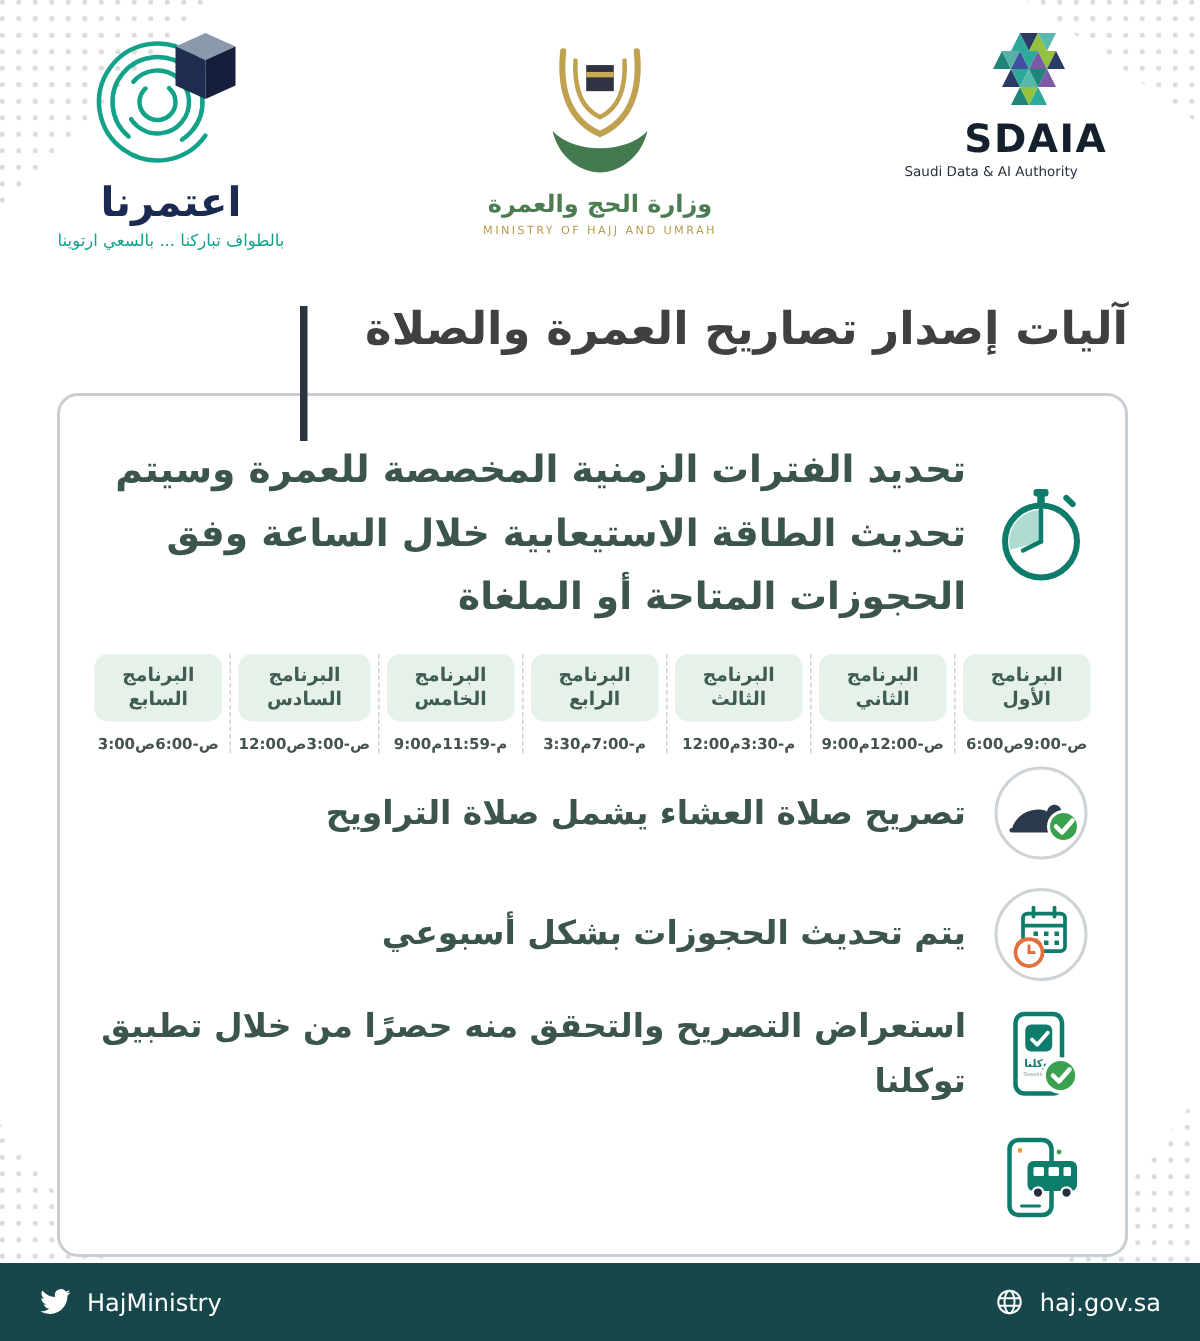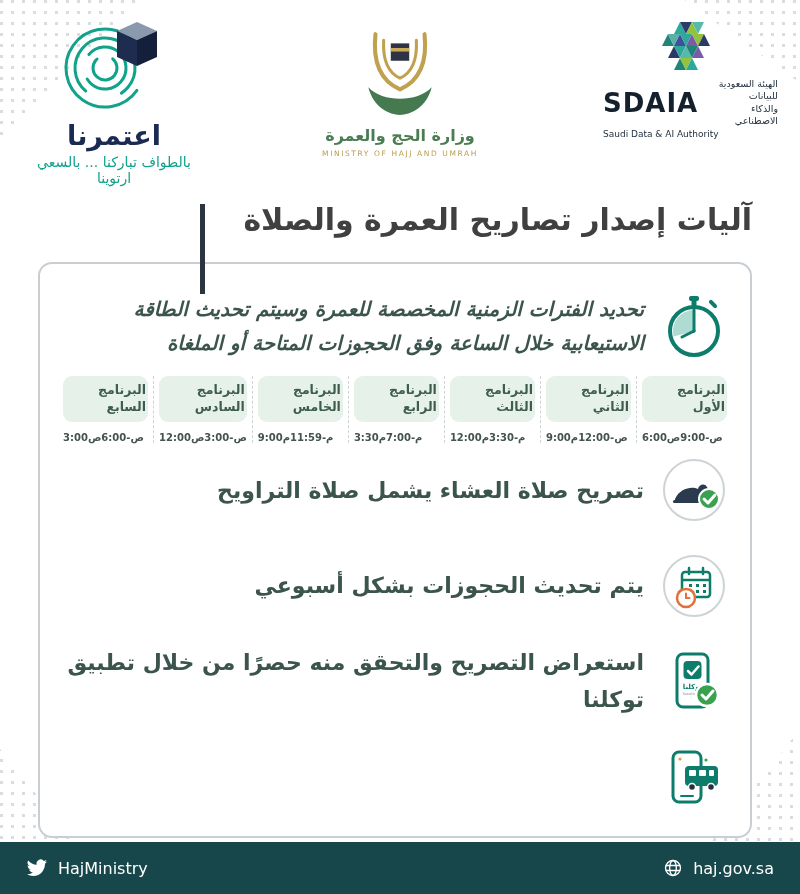--- a/index.html
+++ b/index.html
@@ -18,21 +18,21 @@
     z-index: 0;
   }
   .dots-tl { left:-4px; top:-4px; width:150px; height:150px; clip-path: polygon(0 0, 100% 0, 0 100%); }
   .dots-tr { right:-4px; top:-4px; width:125px; height:90px; clip-path: polygon(0 0, 100% 0, 100% 100%); }
   .dots-bl { left:-4px; bottom:50px; width:80px; height:100px; clip-path: polygon(0 0, 0 100%, 100% 100%); }
   .dots-br { right:-4px; bottom:50px; width:95px; height:120px; clip-path: polygon(100% 0, 100% 100%, 0 100%); }
 
   
   .logo-eatmarna { position:absolute; left:24px; top:18px; width:180px; text-align:center; z-index:2; }
   .eatmarna-word { font-size:27px; font-weight:bold; color:#1b2a52; direction:rtl; margin-top:2px; }
-  .eatmarna-tag  { font-size:14px; color:#12a28b; direction:rtl; margin-top:3px; }
+  .eatmarna-tag  { font-size:11px; color:#12a28b; direction:rtl; margin-top:3px; }
 
   .logo-ministry { position:absolute; left:50%; transform:translateX(-50%); top:26px; width:230px; text-align:center; z-index:2; }
   .ministry-ar { font-size:16px; font-weight:bold; color:#4c7d52; direction:rtl; margin-top:4px; }
   .ministry-en { font-size:7.5px; color:#b99d4f; letter-spacing:1.6px; margin-top:4px; }
 
   .logo-sdaia { position:absolute; right:22px; top:18px; width:175px; z-index:2; }
   .sdaia-mosaic { display:block; margin:0 auto; }
   .sdaia-row { display:flex; align-items:center; gap:8px; justify-content:center; margin-top:2px; }
   .sdaia-word { font-size:26px; font-weight:bold; color:#14202e; letter-spacing:1px; }
   .sdaia-ar { font-size:9.5px; color:#24313f; text-align:right; direction:rtl; line-height:1.3; }
@@ -53,26 +53,26 @@
     border:2px solid #c9ced3; border-radius:14px; background:#fff;
     direction:rtl; display:flex; flex-direction:column; z-index:1;
     padding: 28px 14px 12px 14px;
   }
   .row { display:flex; align-items:center; gap:14px; padding:0 6px; }
   .row .icon { flex:0 0 72px; display:flex; justify-content:center; }
   .row .txt {
     flex:1; text-align:right; font-weight:bold; color:#3b544d;
     font-size:22px; line-height:1.7;
   }
-  .row1-head .txt { font-size:20px;font-style:italic; }
+  .row1-head .txt { font-size:25px; }
   .row2, .row3, .row4, .row5 { flex:1; }
 
   
   .schedule { display:flex; direction:rtl; margin-top:16px; padding:0 4px; }
-  .prog { flex:1; padding:0 5px; }
+  .prog { flex:1; text-align:center; padding:0 5px; }
   .prog + .prog { border-right:1px dashed #ccd6d1; }
   .prog-pill {
     background:#e6f1ea; border-radius:9px; padding:6px 2px;
     font-size:12.5px; font-weight:bold; color:#3f5c52; line-height:1.35;
   }
   .prog-time {
     margin-top:10px; font-size:10px; font-weight:bold; color:#44534e;
     direction:ltr; unicode-bidi:isolate;
   }
 
@@ -138,24 +138,20 @@
     <polygon points="58,28 64,40 70,28" fill="#2ea89a"></polygon>
     <polygon points="70,28 64,40 76,40" fill="#56b9ac"></polygon>
     <polygon points="70,28 76,40 82,28" fill="#1f8579"></polygon>
     <polygon points="82,28 76,40 88,40" fill="#7b5aa6"></polygon>
     <polygon points="64,40 58,52 70,52" fill="#1f8579"></polygon>
     <polygon points="64,40 70,52 76,40" fill="#93c23d"></polygon>
     <polygon points="76,40 70,52 82,52" fill="#2ea89a"></polygon>
   </svg>
   <div class="sdaia-row">
     <div class="sdaia-word">SDAIA</div>
-    <div class="sdaia-ar">
-      <div>الهيئة السعودية للبيانات</div>
-      <div>والذكاء الاصطناعي</div>
-    </div>
   </div>
   <div class="sdaia-en">Saudi Data &amp; AI Authority</div>
 </div>
 
 <div class="title-bar"></div>
 <div class="main-title">
   <div class="l1">آليات إصدار تصاريح العمرة والصلاة</div>
 </div>
 
 <div class="box">

